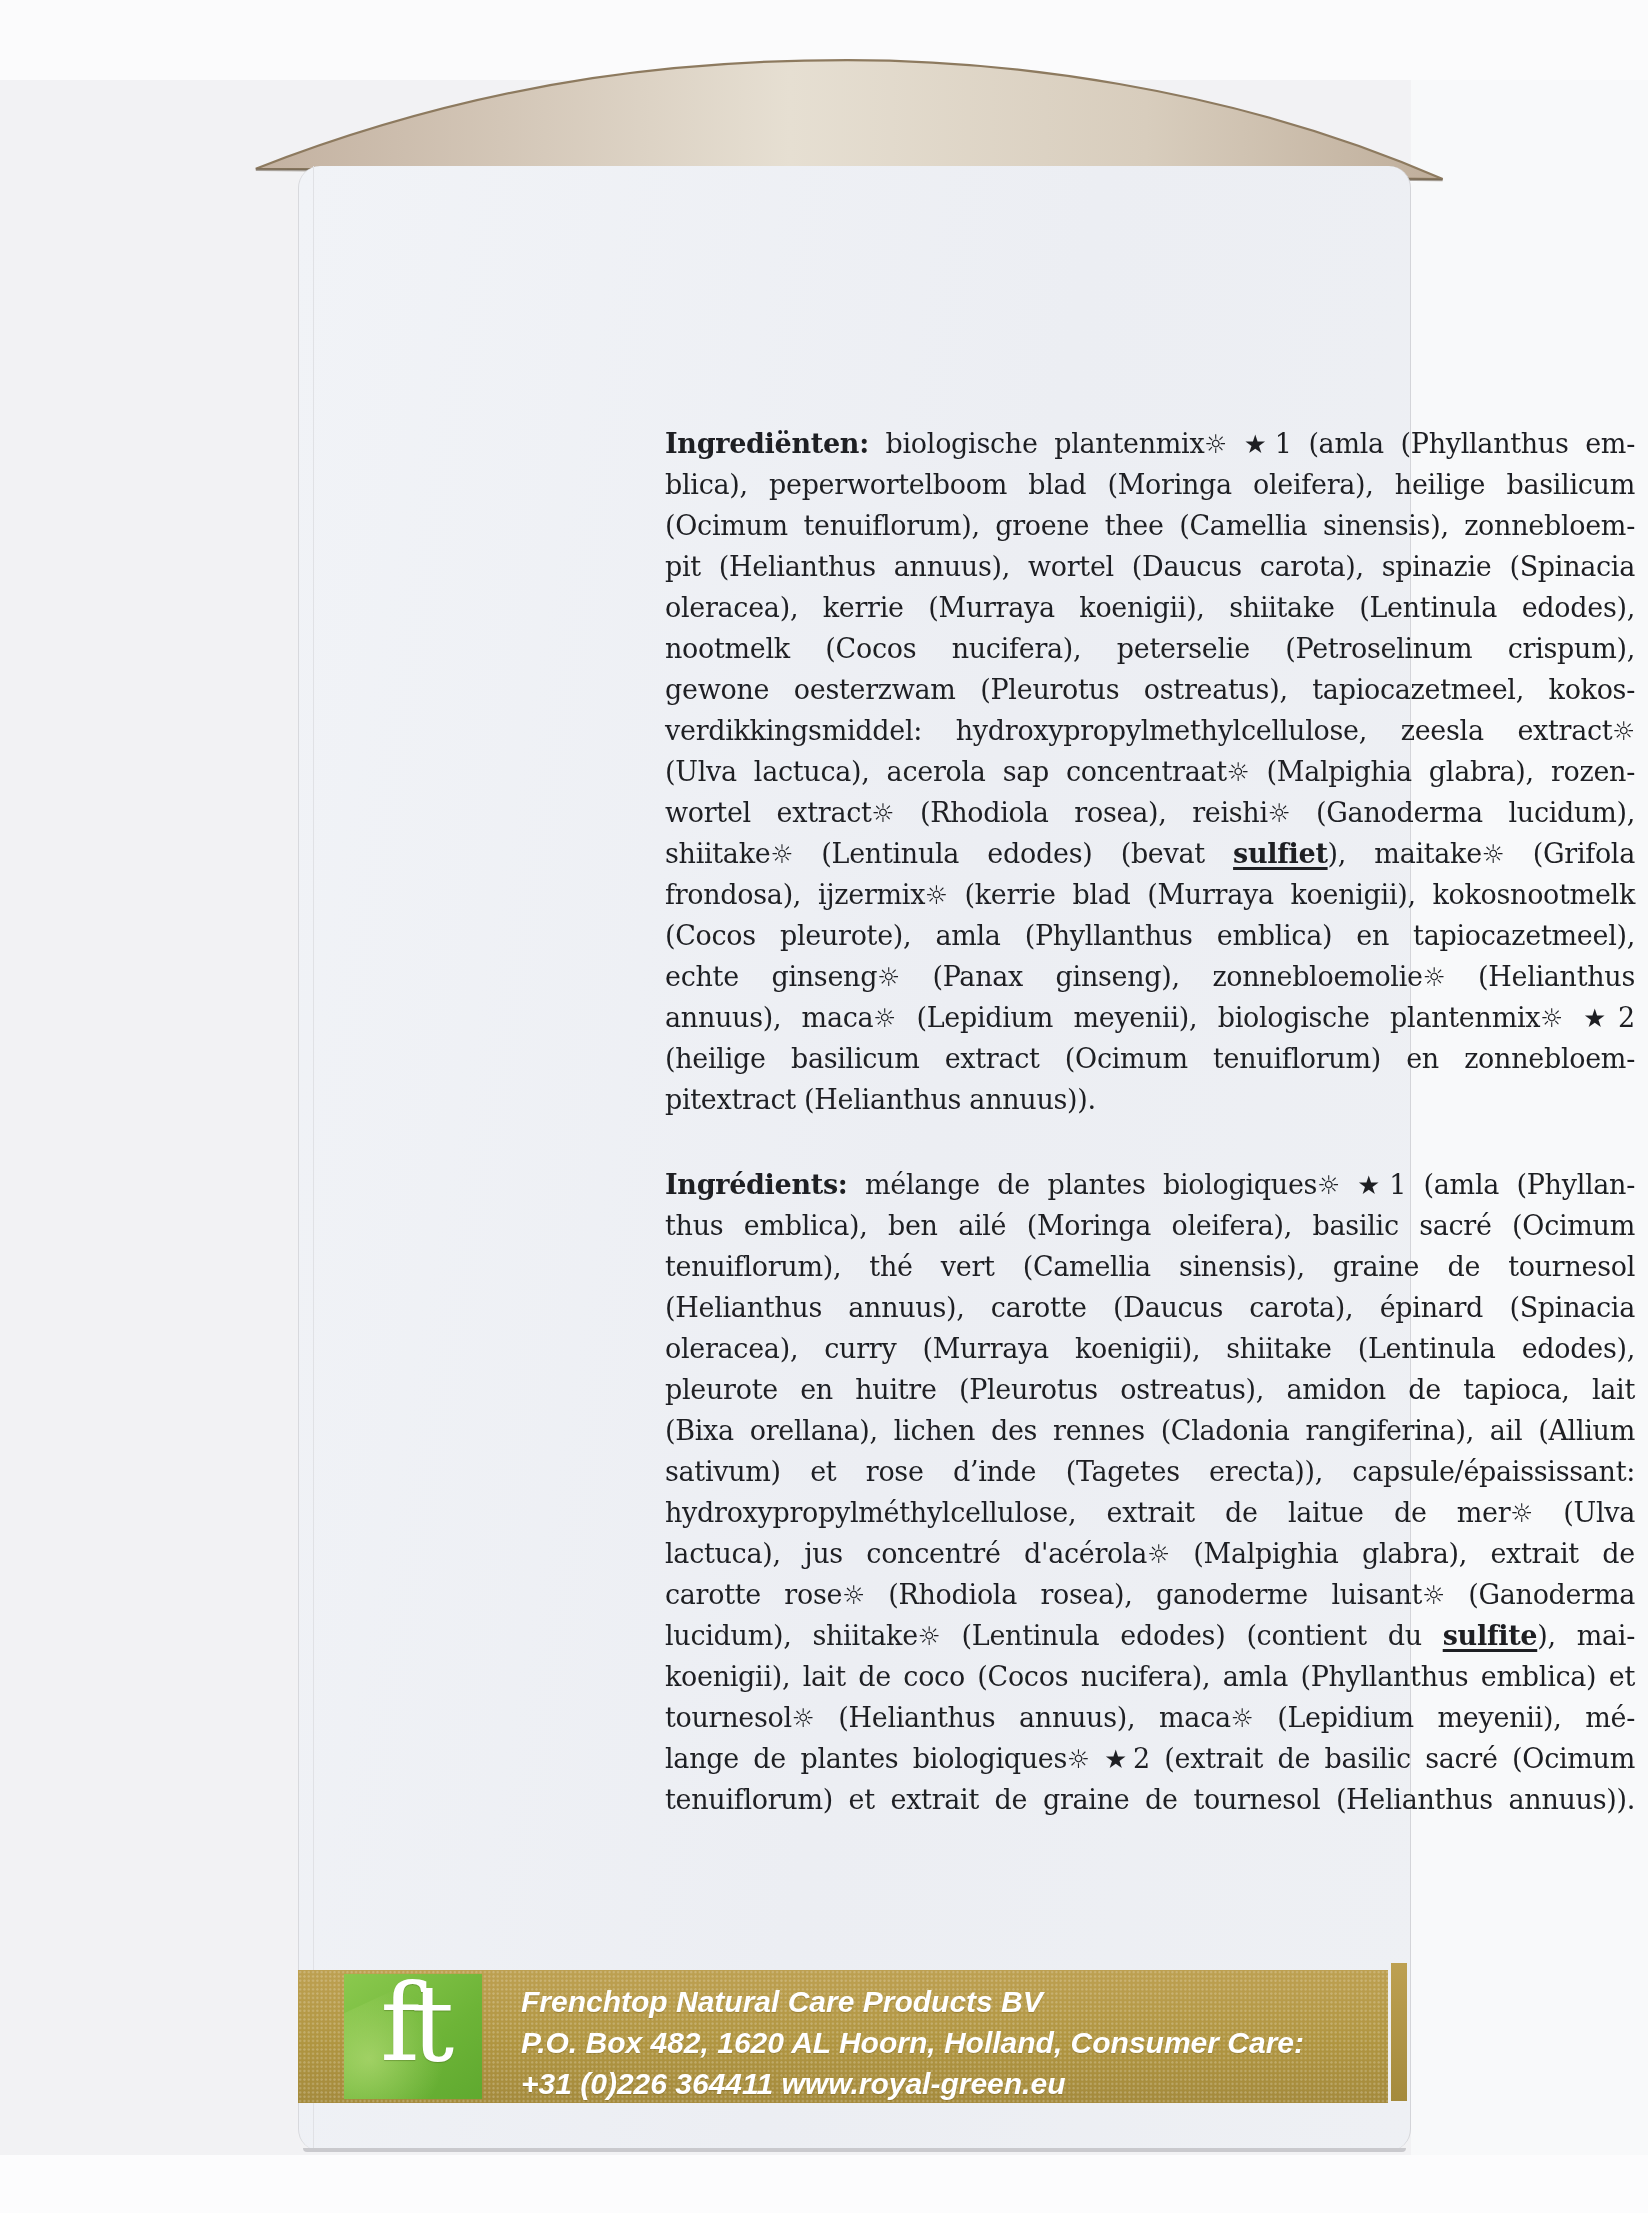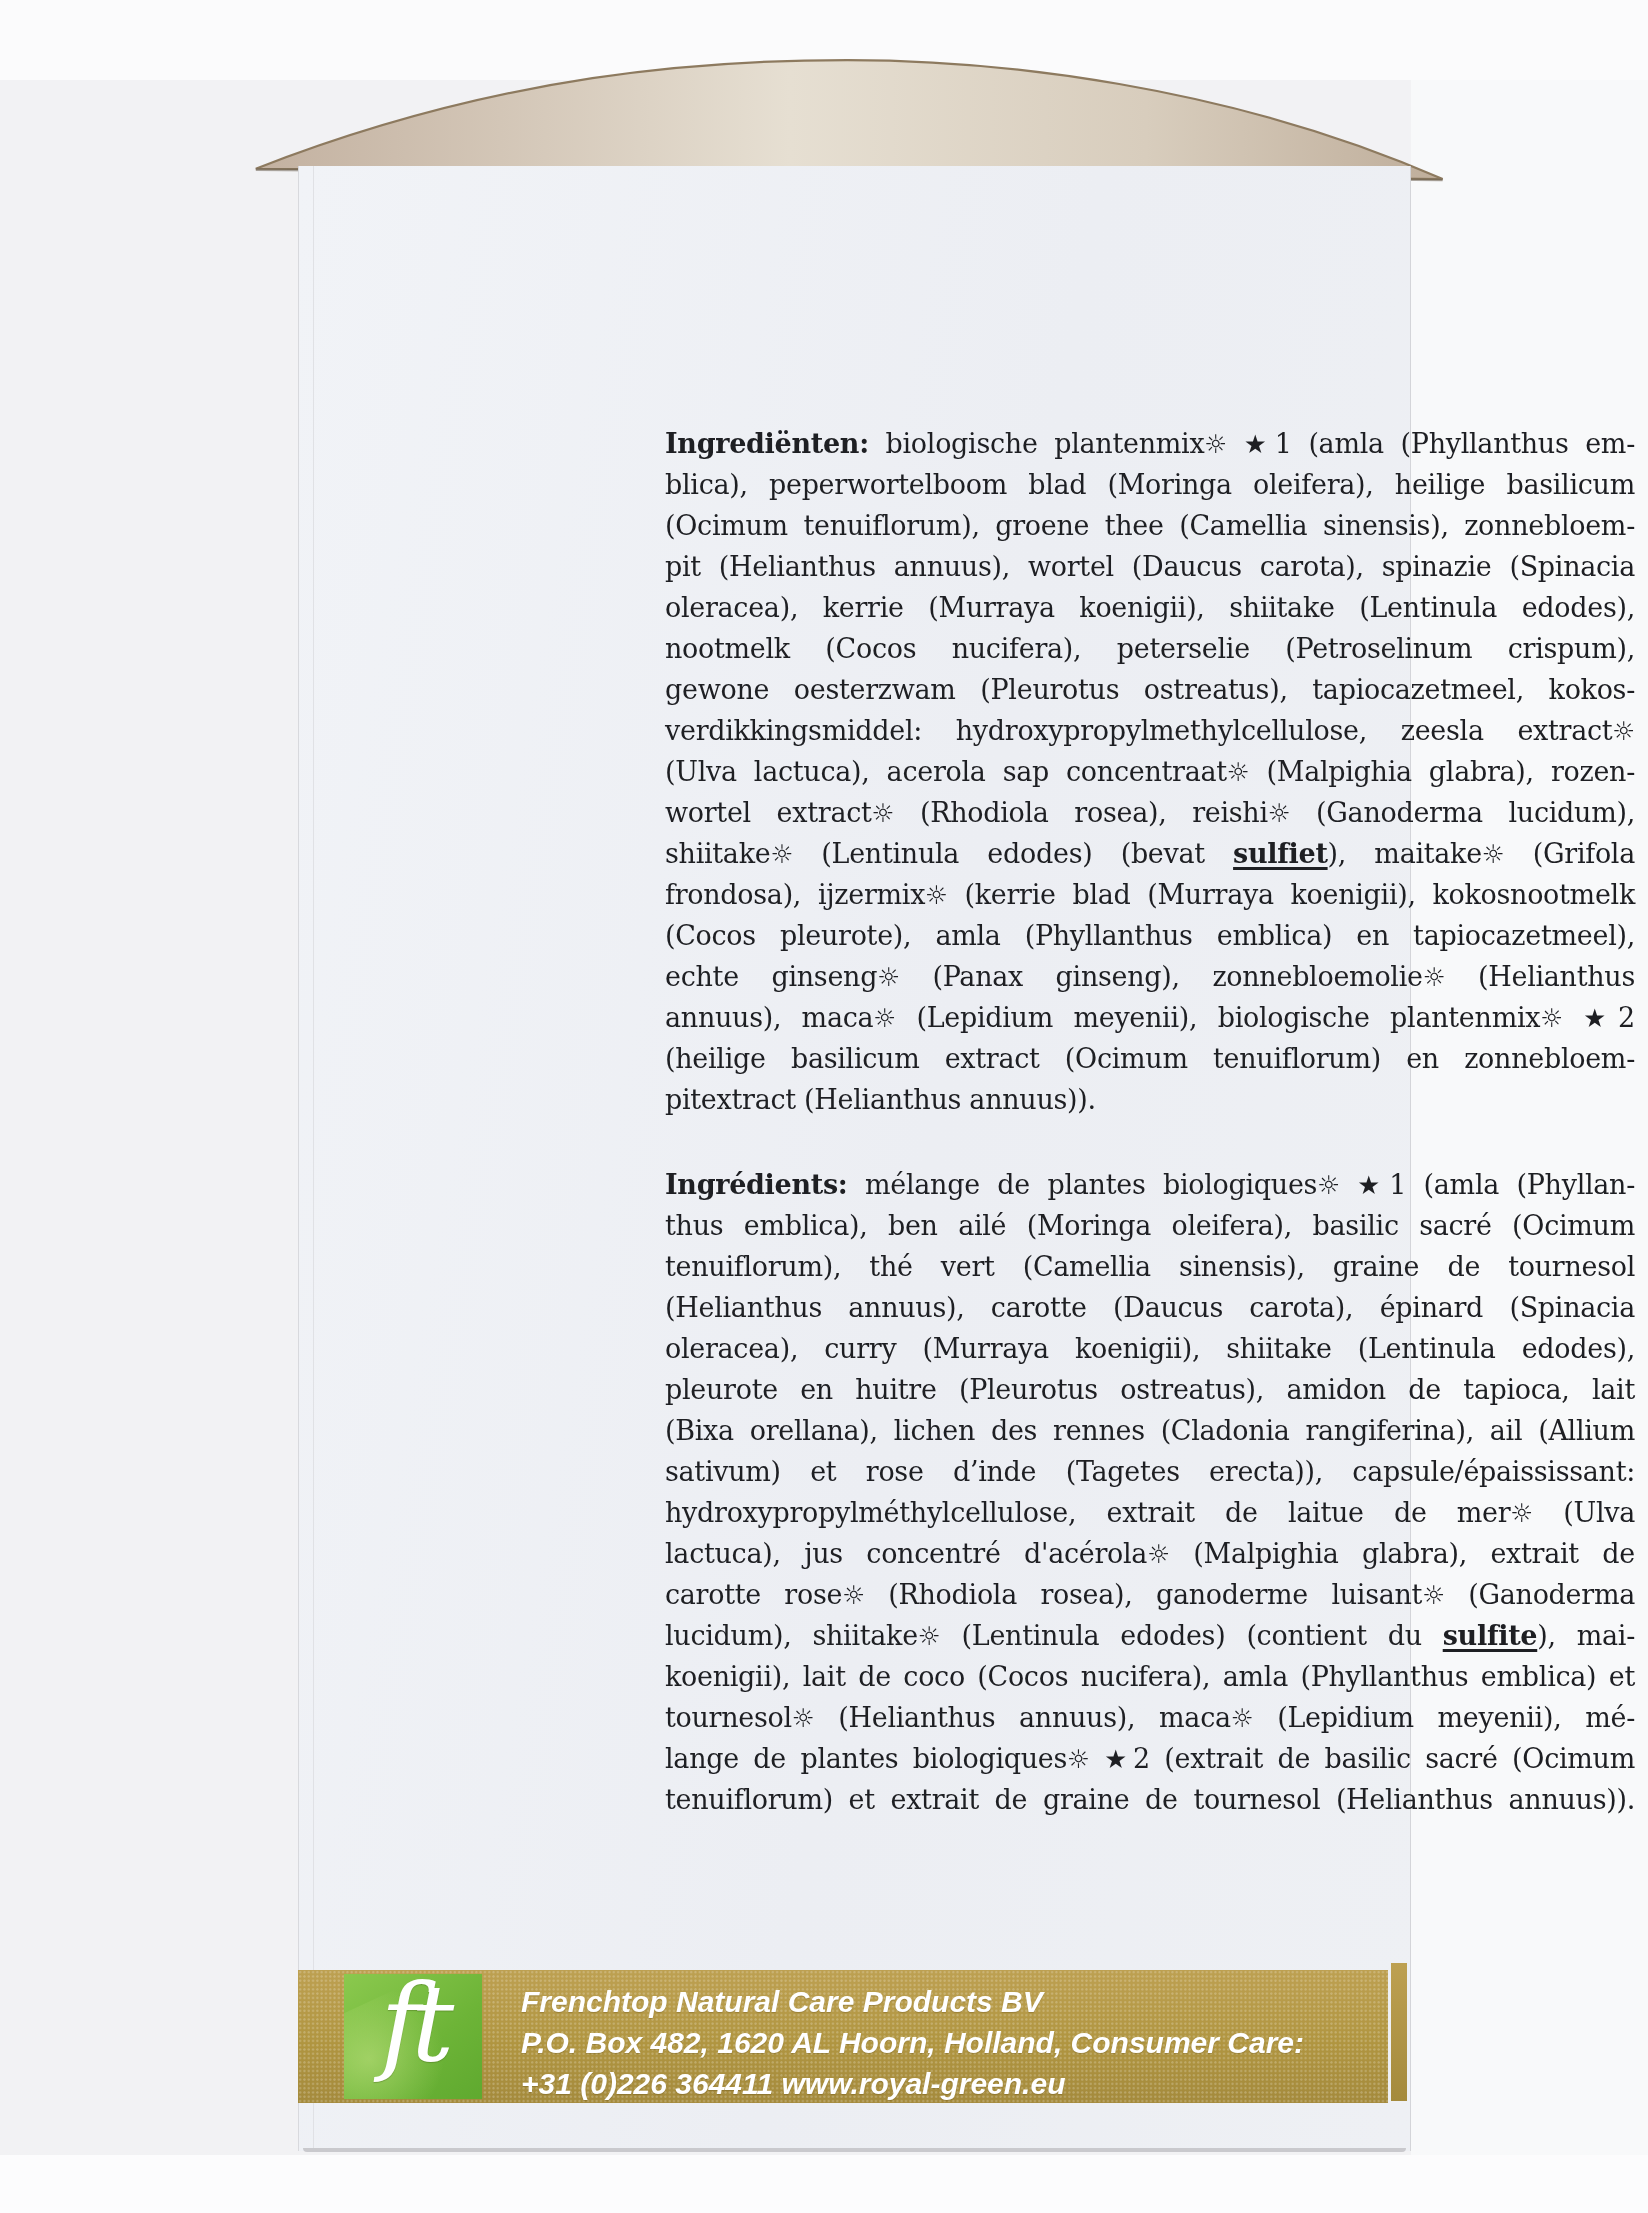--- a/index.html
+++ b/index.html
@@ -10,21 +10,21 @@
   }
   
   .bg-right{position:absolute;left:1411px;top:0;right:0;bottom:0;background:#f8f9fa;}
   .bg-top{position:absolute;left:0;top:0;right:0;height:80px;background:#fbfbfc;}
   .bg-bottom{position:absolute;left:0;top:2155px;right:0;bottom:0;background:#fcfcfd;}
 
   
   .panel{
     position:absolute;left:298px;top:166px;width:1111px;height:1985px;
     background:linear-gradient(100deg,#f1f3f7 0%,#eceef3 55%,#eef0f4 100%);
-    border-left:1.7px solid #d8d9dd;border-right:1.7px solid #d4d5d9;
+    border-left:1.7px solid #d8d9dd;border-right:1.7px solid #d4d5d9;border-radius:22px;
   }
   .panel::before{ 
     content:"";position:absolute;left:14px;top:0;bottom:0;width:0.9px;background:#e0e1e5;
   }
   .box-bottom-edge{
     position:absolute;left:303px;top:2148px;width:1103px;height:3.5px;
     background:#c9c9cd;border-radius:0 0 5.2px 5.2px;
   }
   .flap-svg{position:absolute;left:242px;top:48px;width:1211px;height:138px;}
 
@@ -60,21 +60,21 @@
     background:linear-gradient(140deg,#8bc94e 0%,#6db437 60%,#5fa92f 100%);
     overflow:hidden;
   }
   .logo-square::after{ 
     content:"";position:absolute;left:-26px;top:26px;width:138px;height:130px;
     background:radial-gradient(ellipse at 40% 40%, rgba(196,228,132,0.55) 0%, transparent 65%);
     transform:rotate(-25deg);
   }
   .logo-ft{
     position:absolute;inset:0;display:flex;align-items:center;justify-content:center;
-    color:#ffffff;font-family:"DejaVu Serif", serif;font-style:italic;
+    color:#ffffff;font-family:"DejaVu Serif", serif;
     font-size:107px;letter-spacing:-8.6px;line-height:0.9;padding-bottom:28px;
     text-shadow:0 0.9px 0.9px rgba(60,90,20,0.35);z-index:1;
   }
   .band-text{
     position:absolute;left:223px;top:11.2px;
     color:#ffffff;font-family:"Liberation Sans", sans-serif;
     font-style:italic;font-weight:700;font-size:30px;line-height:41px;
     text-shadow:0 0.9px 0.9px rgba(90,70,20,0.3);
     white-space:nowrap;
   }

